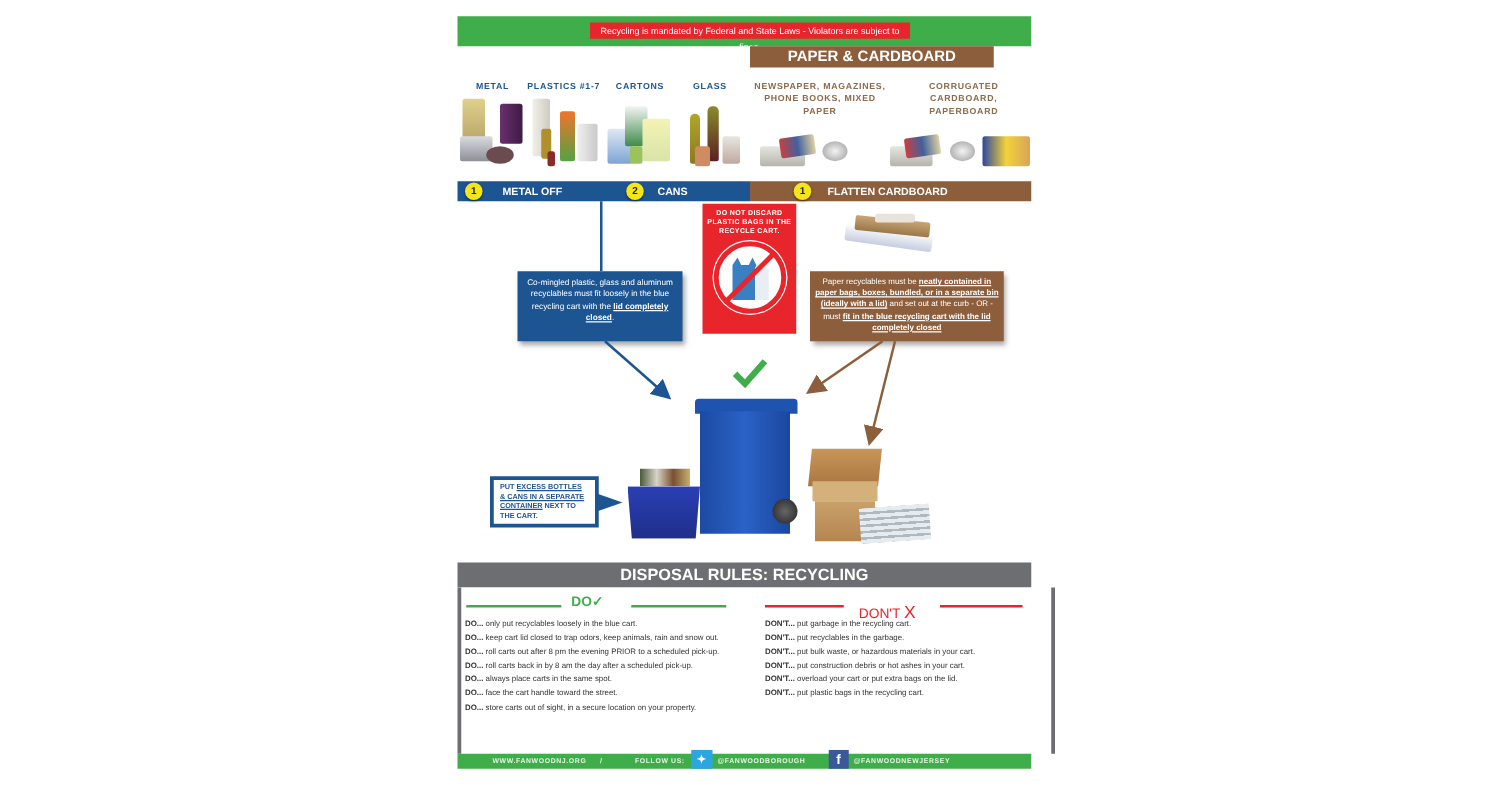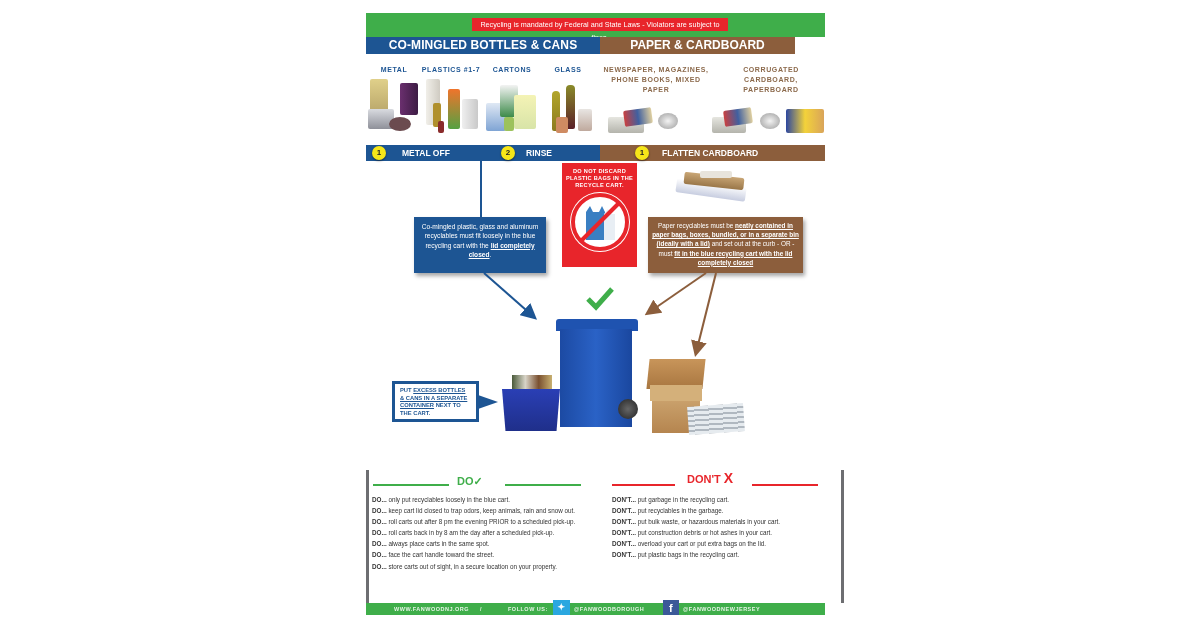--- a/index.html
+++ b/index.html
@@ -22,39 +22,38 @@
   .callout-blue { position: absolute; left: 48px; top: 204px; width: 132px; height: 56px; background: #1d5593; color: #fff; font-size: 6.6px; line-height: 9.3px; text-align: center; padding: 5px 4px; box-shadow: 2px 3px 4px rgba(0,0,0,0.35); }
   .callout-brown { position: absolute; left: 282px; top: 204px; width: 155px; height: 56px; background: #8c5e3c; color: #fff; font-size: 6.4px; line-height: 9.2px; text-align: center; padding: 4px 4px; box-shadow: 2px 3px 4px rgba(0,0,0,0.35); }
   .u { text-decoration: underline; font-weight: bold; }
   .nobag { position: absolute; left: 196px; top: 150px; width: 75px; height: 104px; background: #e8252b; }
   .nobag-text { position: absolute; left: 0; top: 5px; width: 75px; color: #fff; font-size: 5.6px; font-weight: bold; text-align: center; line-height: 7px; letter-spacing: 0.3px; }
   .excess { position: absolute; left: 26px; top: 368px; width: 87px; height: 41px; border: 3px solid #1d5593; background: #fff; color: #1d5593; font-size: 5.8px; font-weight: bold; line-height: 7.5px; padding: 3px 5px; }
   .disp-hdr { position: absolute; left: 0; top: 437px; width: 459px; height: 20px; background: #6d6e71; color: #fff; font-weight: bold; font-size: 13px; line-height: 20px; text-align: center; }
   .disp-box { position: absolute; left: 0; top: 457px; width: 478px; height: 133px; border-left: 3px solid #6d6e71; border-right: 3px solid #6d6e71; background: #fff; }
   .rule-line { position: absolute; height: 2px; }
   .do-title { position: absolute; left: 88px; top: 5px; color: #3fae4a; font-weight: bold; font-size: 11px; }
-  .dont-title { position: absolute; left: 318px; top: 0; color: #e8252b; font-weight: bold; font-size: 11px; }
+  .dont-title { position: absolute; left: 318px; top: 11px; color: #e8252b; font-weight: normal; font-size: 11px; }
   .rule-list { position: absolute; list-style: none; font-size: 6.3px; color: #333; }
   .rule-list li { height: 11.1px; line-height: 11.1px; white-space: nowrap; }
   .rule-list b { color: #333; }
   .footer { position: absolute; left: 0; top: 590px; width: 459px; height: 12px; background: #3fae4a; color: #e6f4e6; font-size: 5.5px; font-weight: bold; line-height: 12px; letter-spacing: 0.5px; }
   .footer span { position: absolute; top: 0; }
   .tw { position: absolute; left: 187px; top: -3px; width: 17px; height: 15px; background: #2aa7e0; color: #fff; font-size: 9px; text-align: center; line-height: 15px; }
   .fb { position: absolute; left: 297px; top: -3px; width: 16px; height: 15px; background: #3b5998; color: #fff; font-size: 11px; font-weight: bold; text-align: center; line-height: 17px; }
 </style>
 </head>
 <body>
 
 <div class="flyer">
 
   <div class="top-green">
     <div class="mandate">Recycling is mandated by Federal and State Laws - Violators are subject to fines.</div>
   </div>
 
-  <div class="hdr-blue">CO-MINGLED BOTTLES &amp; CANS</div>
   <div class="hdr-brown">PAPER &amp; CARDBOARD</div>
 
   <div class="cat blue" style="left:8px;top:52px;width:40px;">METAL</div>
   <div class="cat blue" style="left:54px;top:52px;width:62px;">PLASTICS #1-7</div>
   <div class="cat blue" style="left:124px;top:52px;width:44px;">CARTONS</div>
   <div class="cat blue" style="left:184px;top:52px;width:36px;">GLASS</div>
   <div class="cat brown" style="left:234px;top:52px;width:112px;">NEWSPAPER, MAGAZINES, PHONE BOOKS, MIXED PAPER</div>
   <div class="cat brown" style="left:350px;top:52px;width:110px;">CORRUGATED CARDBOARD, PAPERBOARD</div>
 
   <div>
@@ -91,21 +90,21 @@
     <div class="pic" style="left:346px;top:104px;width:34px;height:16px;background:linear-gradient(#e6e6e0,#b4b4ac);"></div>
     <div class="pic" style="left:358px;top:96px;width:28px;height:16px;background:linear-gradient(90deg,#c94040,#4060a0,#e0d0a0);transform:rotate(-8deg);"></div>
     <div class="pic" style="left:394px;top:100px;width:20px;height:16px;border-radius:50%;background:radial-gradient(#f3f3f3,#9a9a9a);"></div>
     <div class="pic" style="left:420px;top:96px;width:38px;height:24px;background:linear-gradient(90deg,#2c47a0,#f3d23a,#d9a45a);"></div>
   </div>
 
   <div class="step-bar blue">
     <div class="num" style="left:6px;">1</div>
     <div class="step-label" style="left:36px;">METAL OFF</div>
     <div class="num" style="left:135px;">2</div>
-    <div class="step-label" style="left:160px;">RINSE</div>
+    <div class="step-label" style="left:160px;">CANS</div>
   </div>
   <div class="step-bar brown">
     <div class="num" style="left:35px;">1</div>
     <div class="step-label" style="left:62px;">FLATTEN CARDBOARD</div>
   </div>
 
   <div class="vline" style="left:114px;top:148px;width:2px;height:56px;"></div>
 
   <div>
     <div class="pic" style="left:310px;top:170px;width:70px;height:14px;background:linear-gradient(#ffffff,#c7cde0);transform:rotate(8deg);"></div>
@@ -165,20 +164,21 @@
     <div style="position:absolute;left:322px;top:392px;width:56px;height:28px;background:repeating-linear-gradient(#e6ebef 0 3px,#b0b8c0 3px 5px);transform:rotate(-4deg);"></div>
   </div>
 
   <div class="excess">
     <span>PUT </span><span style="text-decoration:underline;">EXCESS BOTTLES &amp; CANS IN A SEPARATE CONTAINER</span><span> NEXT TO THE CART.</span>
   </div>
   <svg style="position:absolute;left:112px;top:380px;" width="22" height="18">
     <path d="M0 2 L20 9 L0 16 z" fill="#1d5593"></path>
   </svg>
 
+  <div class="disp-hdr">DISPOSAL RULES: RECYCLING</div>
   <div class="disp-box">
     <div class="rule-line" style="left:4px;top:14px;width:76px;background:#3fae4a;"></div>
     <div class="do-title"><span>DO</span><span>✓</span></div>
     <div class="rule-line" style="left:136px;top:14px;width:76px;background:#3fae4a;"></div>
 
     <div class="rule-line" style="left:243px;top:14px;width:63px;background:#e8252b;"></div>
     <div class="dont-title"><span>DON'T</span> <span style="font-size:14px;">X</span></div>
     <div class="rule-line" style="left:383px;top:14px;width:66px;background:#e8252b;"></div>
 
     <ul class="rule-list" style="left:3px;top:24px;">

